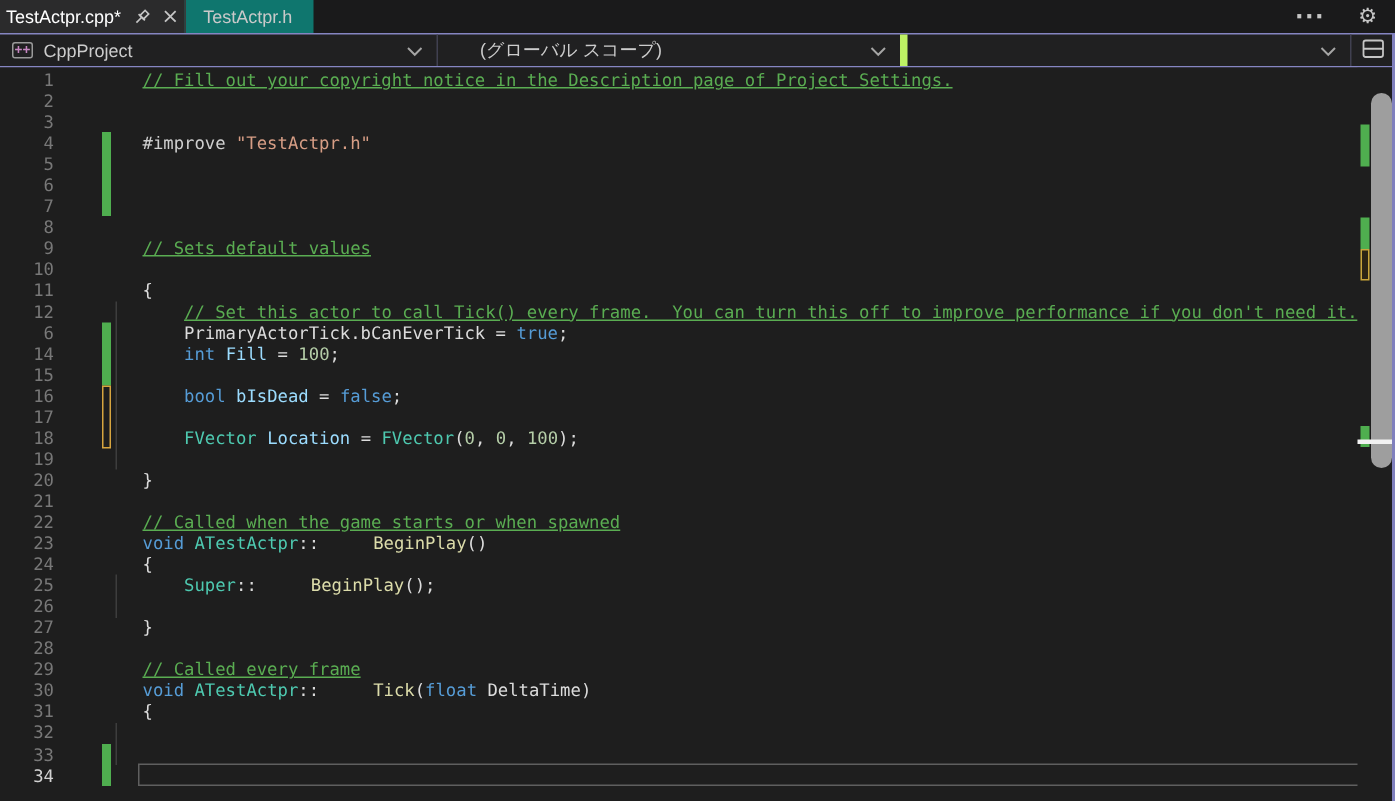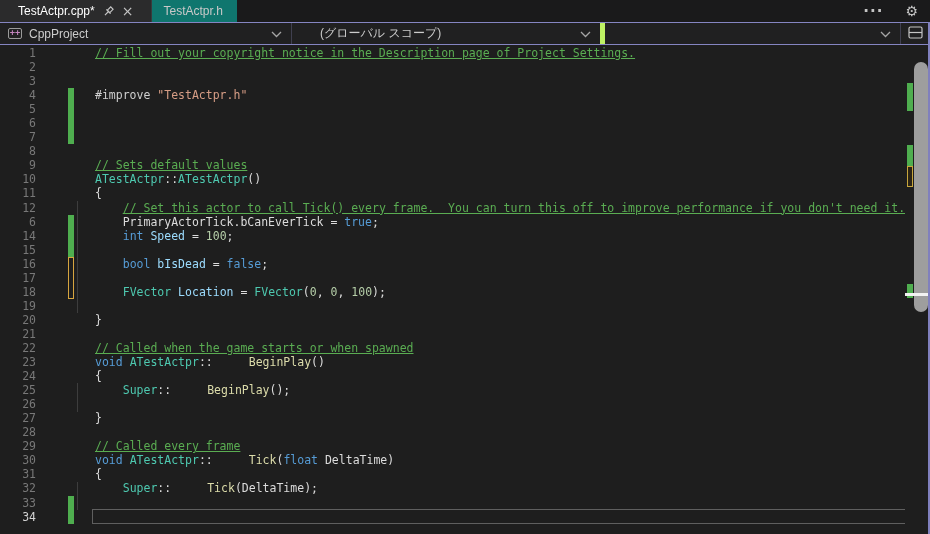--- a/index.html
+++ b/index.html
@@ -9,21 +9,21 @@
     background:#1e1e1e; overflow:hidden;
     font-family:"Liberation Sans", sans-serif;
     color:#cccccc;
   }
   
   .tabbar {
     position:absolute; top:0; left:0; right:0; height:22px;
     background:#1a1a1b; display:flex; align-items:stretch;
   }
   .tab {
-    display:flex; align-items:center; gap:7px; padding:0 18px;
+    display:flex; align-items:center; gap:7px; padding:0 4px;
     font-size:12px; cursor:default;
   }
   .tab.active { background:#2b2b2c; color:#ffffff; }
   .tab.inactive { background:#0f766e; color:#c9c9c9; border-left:1px solid #3a3a3c; padding:0 14px 0 11px;}
   .tab .pin-icon, .tab .close-icon { color:#c5c5c5; display:flex; align-items:center; }
   .tab .close-icon { font-size:14px; line-height:1; font-family:"DejaVu Sans", sans-serif; }
   .tabbar-right {
     margin-left:auto; display:flex; align-items:center; gap:22px; padding-right:12px;
     color:#c5c5c5;
   }
@@ -166,43 +166,43 @@
     <div class="code-area">
         <div class="code-row"><div class="gutter-num">1</div><div class="gutter-spacer"></div><div class="code-text"><span class="tok-com">// Fill out your copyright notice in the Description page of Project Settings.</span></div></div>
         <div class="code-row"><div class="gutter-num">2</div><div class="gutter-spacer"></div><div class="code-text"></div></div>
         <div class="code-row"><div class="gutter-num">3</div><div class="gutter-spacer"></div><div class="code-text"></div></div>
         <div class="code-row"><div class="gutter-num">4</div><div class="gutter-spacer"></div><div class="code-text"><span class="tok-pp">#improve </span><span class="tok-str">"TestActpr.h"</span></div></div>
         <div class="code-row"><div class="gutter-num">5</div><div class="gutter-spacer"></div><div class="code-text"></div></div>
         <div class="code-row"><div class="gutter-num">6</div><div class="gutter-spacer"></div><div class="code-text"></div></div>
         <div class="code-row"><div class="gutter-num">7</div><div class="gutter-spacer"></div><div class="code-text"></div></div>
         <div class="code-row"><div class="gutter-num">8</div><div class="gutter-spacer"></div><div class="code-text"></div></div>
         <div class="code-row"><div class="gutter-num">9</div><div class="gutter-spacer"></div><div class="code-text"><span class="tok-com">// Sets default values</span></div></div>
-        <div class="code-row"><div class="gutter-num">10</div><div class="gutter-spacer"></div><div class="code-text"><span class="tok-typ">ATestActpr</span><span class="tok-pl">::</span><span class="tok-typ">ATestActpr</span><span class="tok-pl">()</span></div></div>
+        <div class="code-row"><div class="gutter-num">10</div><div class="gutter-spacer"></div></div>
         <div class="code-row"><div class="gutter-num">11</div><div class="gutter-spacer"></div><div class="code-text"><span class="tok-pl">{</span></div></div>
         <div class="code-row"><div class="gutter-num">12</div><div class="gutter-spacer"></div><div class="code-text"><span class="tok-pl">    </span><span class="tok-com">// Set this actor to call Tick() every frame.  You can turn this off to improve performance if you don't need it.</span></div></div>
         <div class="code-row"><div class="gutter-num">6</div><div class="gutter-spacer"></div><div class="code-text"><span class="tok-pl">    PrimaryActorTick.bCanEverTick = </span><span class="tok-kw">true</span><span class="tok-pl">;</span></div></div>
-        <div class="code-row"><div class="gutter-num">14</div><div class="gutter-spacer"></div><div class="code-text"><span class="tok-pl">    </span><span class="tok-kw">int</span><span class="tok-pl"> </span><span class="tok-var">Speed</span><span class="tok-pl"> = </span><span class="tok-num">100</span><span class="tok-pl">;</span></div></div>
+        <div class="code-row"><div class="gutter-num">14</div><div class="gutter-spacer"></div><div class="code-text"><span class="tok-pl">    </span><span class="tok-kw">int</span><span class="tok-pl"> </span><span class="tok-var">Fill</span><span class="tok-pl"> = </span><span class="tok-num">100</span><span class="tok-pl">;</span></div></div>
         <div class="code-row"><div class="gutter-num">15</div><div class="gutter-spacer"></div></div>
         <div class="code-row"><div class="gutter-num">16</div><div class="gutter-spacer"></div><div class="code-text"><span class="tok-pl">    </span><span class="tok-kw">bool</span><span class="tok-pl"> </span><span class="tok-var">bIsDead</span><span class="tok-pl"> = </span><span class="tok-kw">false</span><span class="tok-pl">;</span></div></div>
         <div class="code-row"><div class="gutter-num">17</div><div class="gutter-spacer"></div><div class="code-text"></div></div>
         <div class="code-row"><div class="gutter-num">18</div><div class="gutter-spacer"></div><div class="code-text"><span class="tok-pl">    </span><span class="tok-typ">FVector</span><span class="tok-pl"> </span><span class="tok-var">Location</span><span class="tok-pl"> = </span><span class="tok-typ">FVector</span><span class="tok-pl">(</span><span class="tok-num">0</span><span class="tok-pl">, </span><span class="tok-num">0</span><span class="tok-pl">, </span><span class="tok-num">100</span><span class="tok-pl">);</span></div></div>
         <div class="code-row"><div class="gutter-num">19</div><div class="gutter-spacer"></div><div class="code-text"></div></div>
         <div class="code-row"><div class="gutter-num">20</div><div class="gutter-spacer"></div><div class="code-text"><span class="tok-pl">}</span></div></div>
         <div class="code-row"><div class="gutter-num">21</div><div class="gutter-spacer"></div><div class="code-text"></div></div>
         <div class="code-row"><div class="gutter-num">22</div><div class="gutter-spacer"></div><div class="code-text"><span class="tok-com">// Called when the game starts or when spawned</span></div></div>
         <div class="code-row"><div class="gutter-num">23</div><div class="gutter-spacer"></div><div class="code-text"><span class="tok-kw">void</span><span class="tok-pl"> </span><span class="tok-typ">ATestActpr</span><span class="tok-pl">::</span><span class="tok-fn">BeginPlay</span><span class="tok-pl">()</span></div></div>
         <div class="code-row"><div class="gutter-num">24</div><div class="gutter-spacer"></div><div class="code-text"><span class="tok-pl">{</span></div></div>
         <div class="code-row"><div class="gutter-num">25</div><div class="gutter-spacer"></div><div class="code-text"><span class="tok-pl">    </span><span class="tok-typ">Super</span><span class="tok-pl">::</span><span class="tok-fn">BeginPlay</span><span class="tok-pl">();</span></div></div>
         <div class="code-row"><div class="gutter-num">26</div><div class="gutter-spacer"></div><div class="code-text"></div></div>
         <div class="code-row"><div class="gutter-num">27</div><div class="gutter-spacer"></div><div class="code-text"><span class="tok-pl">}</span></div></div>
         <div class="code-row"><div class="gutter-num">28</div><div class="gutter-spacer"></div><div class="code-text"></div></div>
         <div class="code-row"><div class="gutter-num">29</div><div class="gutter-spacer"></div><div class="code-text"><span class="tok-com">// Called every frame</span></div></div>
         <div class="code-row"><div class="gutter-num">30</div><div class="gutter-spacer"></div><div class="code-text"><span class="tok-kw">void</span><span class="tok-pl"> </span><span class="tok-typ">ATestActpr</span><span class="tok-pl">::</span><span class="tok-fn">Tick</span><span class="tok-pl">(</span><span class="tok-kw">float</span><span class="tok-pl"> DeltaTime)</span></div></div>
         <div class="code-row"><div class="gutter-num">31</div><div class="gutter-spacer"></div><div class="code-text"><span class="tok-pl">{</span></div></div>
-        <div class="code-row"><div class="gutter-num">32</div><div class="gutter-spacer"></div><div class="code-text"><span class="tok-pl">    </span><span class="tok-typ">Super</span><span class="tok-pl">::</span><span class="tok-fn">Tick</span><span class="tok-pl">(DeltaTime);</span></div></div>
+        <div class="code-row"><div class="gutter-num">32</div><div class="gutter-spacer"></div></div>
         <div class="code-row"><div class="gutter-num">33</div><div class="gutter-spacer"></div><div class="code-text"></div></div>
         <div class="code-row"><div class="gutter-num current">34</div><div class="gutter-spacer"></div><div class="code-text"></div></div>
       </div>
     <div id="overlays">
         <div class="change-bar change-green" style="top: 43.18px; height: 56.24px;"></div>
         <div class="change-bar change-green" style="top: 169.72px; height: 42.18px;"></div>
         <div class="change-bar change-orange" style="top: 211.9px; height: 42.18px;"></div>
         <div class="change-bar change-green" style="top: 450.92px; height: 28.12px;"></div>
         <div class="block-guide" style="top: 155.66px; height: 112.48px;"></div>
         <div class="block-guide" style="top: 338.44px; height: 28.12px;"></div>

